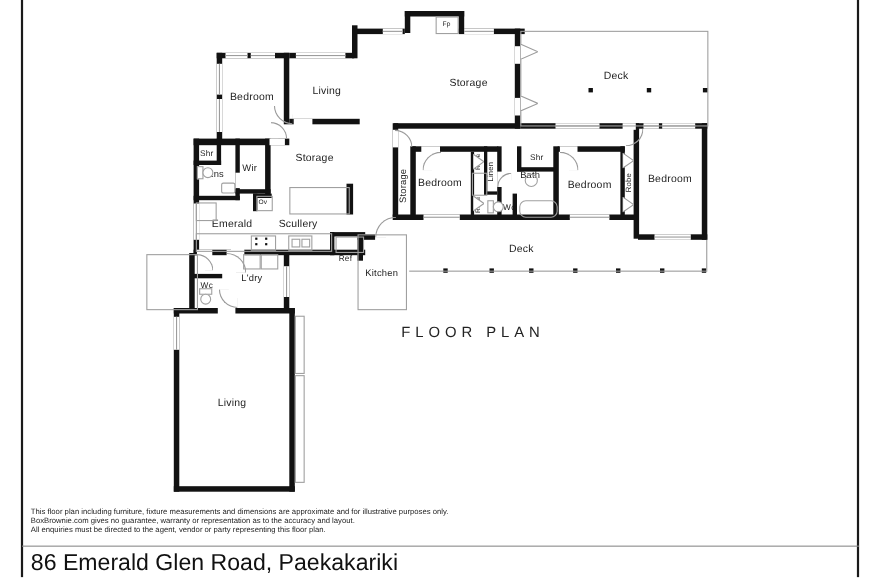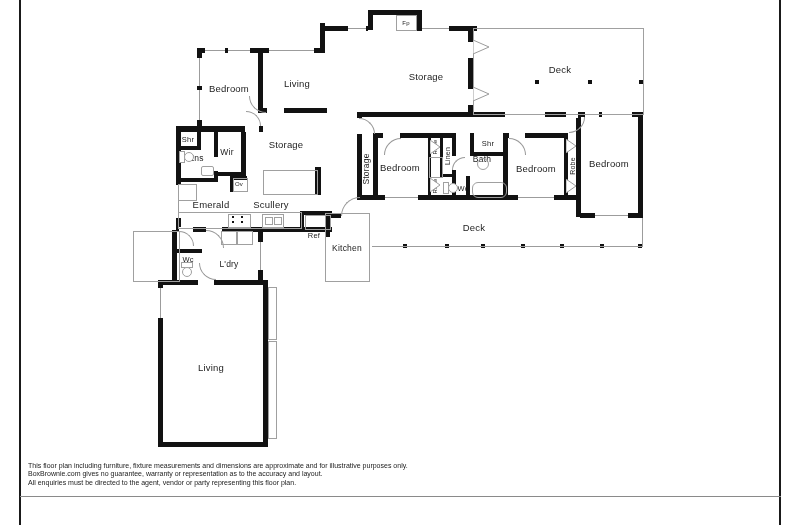--- a/index.html
+++ b/index.html
@@ -63,23 +63,24 @@
     <div class="lbl s9" style="left:536px;top:168px">Bedroom</div>
     <div class="lbl s6 rot" style="left:572px;top:166px">Robe</div>
     <div class="lbl s9" style="left:609px;top:163px">Bedroom</div>
     <div class="lbl s5" style="left:239px;top:184px">Ov</div>
     <div class="lbl s9" style="left:211px;top:204px">Emerald</div>
     <div class="lbl s9" style="left:271px;top:204px">Scullery</div>
     <div class="lbl s7" style="left:314px;top:235px">Ref</div>
     <div class="lbl s8" style="left:347px;top:248px">Kitchen</div>
     <div class="lbl s9" style="left:474px;top:227px">Deck</div>
     <div class="lbl s7" style="left:188px;top:259px">Wc</div>
-    <div class="lbl s8" style="left:229px;top:264px">L'dry</div>
+    <div class="lbl s8" style="left:229px;top:252px">L'dry</div>
     <div class="lbl s9" style="left:211px;top:367px">Living</div>
 
+    <div class="plan-title">FLOOR PLAN</div>
   <div class="wall" style="left: 197px; top: 48px; width: 66px; height: 5px;"></div>
       <div class="wall" style="left: 263px; top: 48px; width: 59px; height: 5px;"></div>
       <div class="wall" style="left: 320px; top: 23px; width: 5px; height: 30px;"></div>
       <div class="wall" style="left: 322px; top: 26px; width: 46px; height: 5px;"></div>
       <div class="wall" style="left: 368px; top: 10px; width: 54px; height: 5px;"></div>
       <div class="wall" style="left: 368px; top: 10px; width: 5px; height: 20px;"></div>
       <div class="wall" style="left: 417px; top: 10px; width: 5px; height: 20px;"></div>
       <div class="wall" style="left: 417px; top: 26px; width: 60px; height: 5px;"></div>
       <div class="wall" style="left: 468px; top: 26px; width: 5px; height: 91px;"></div>
       <div class="wall" style="left: 197px; top: 48px; width: 5px; height: 83px;"></div>
@@ -238,13 +239,14 @@
         <div class="bowl" style="left: 1px; top: 5px; width: 8px; height: 8px;"></div>
       </div>
     </div>
 
   <div id="footer-disclaimer">
     <div>This floor plan including furniture, fixture measurements and dimensions are approximate and for illustrative purposes only.</div>
     <div>BoxBrownie.com gives no guarantee, warranty or representation as to the accuracy and layout.</div>
     <div>All enquiries must be directed to the agent, vendor or party representing this floor plan.</div>
   </div>
   <div id="divider"></div>
+  <div id="address-bar">86 Emerald Glen Road, Paekakariki</div>
 </div>
 
 </body></html>

